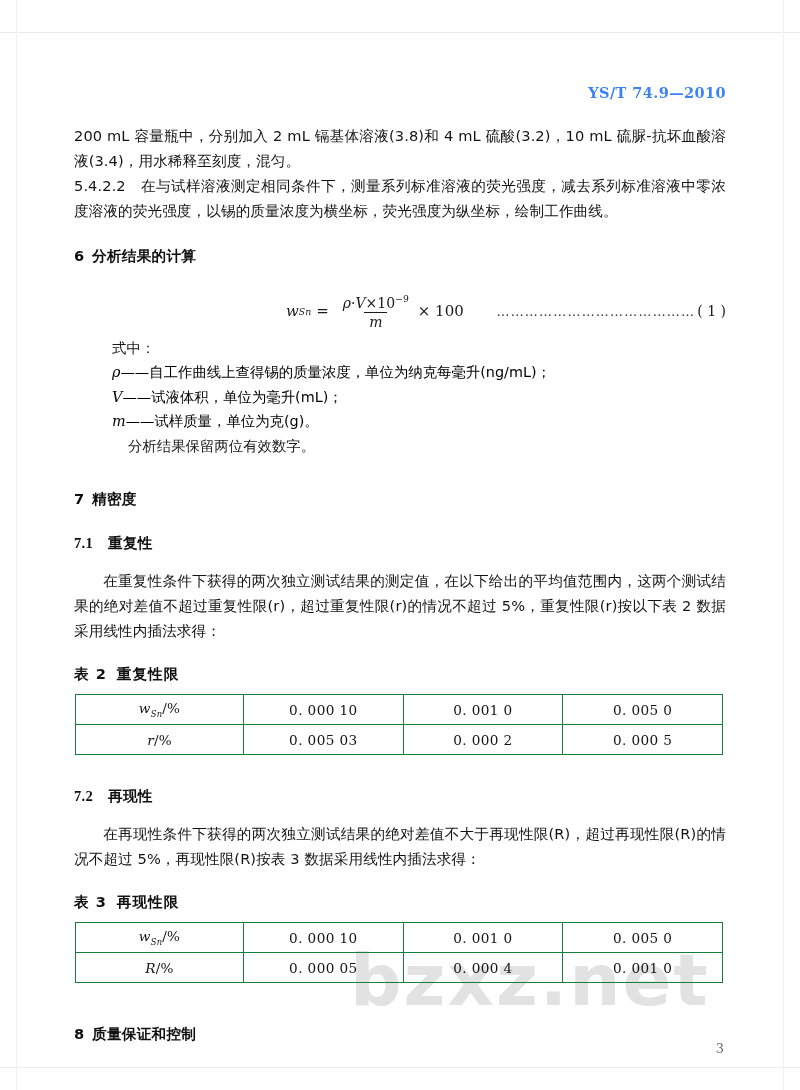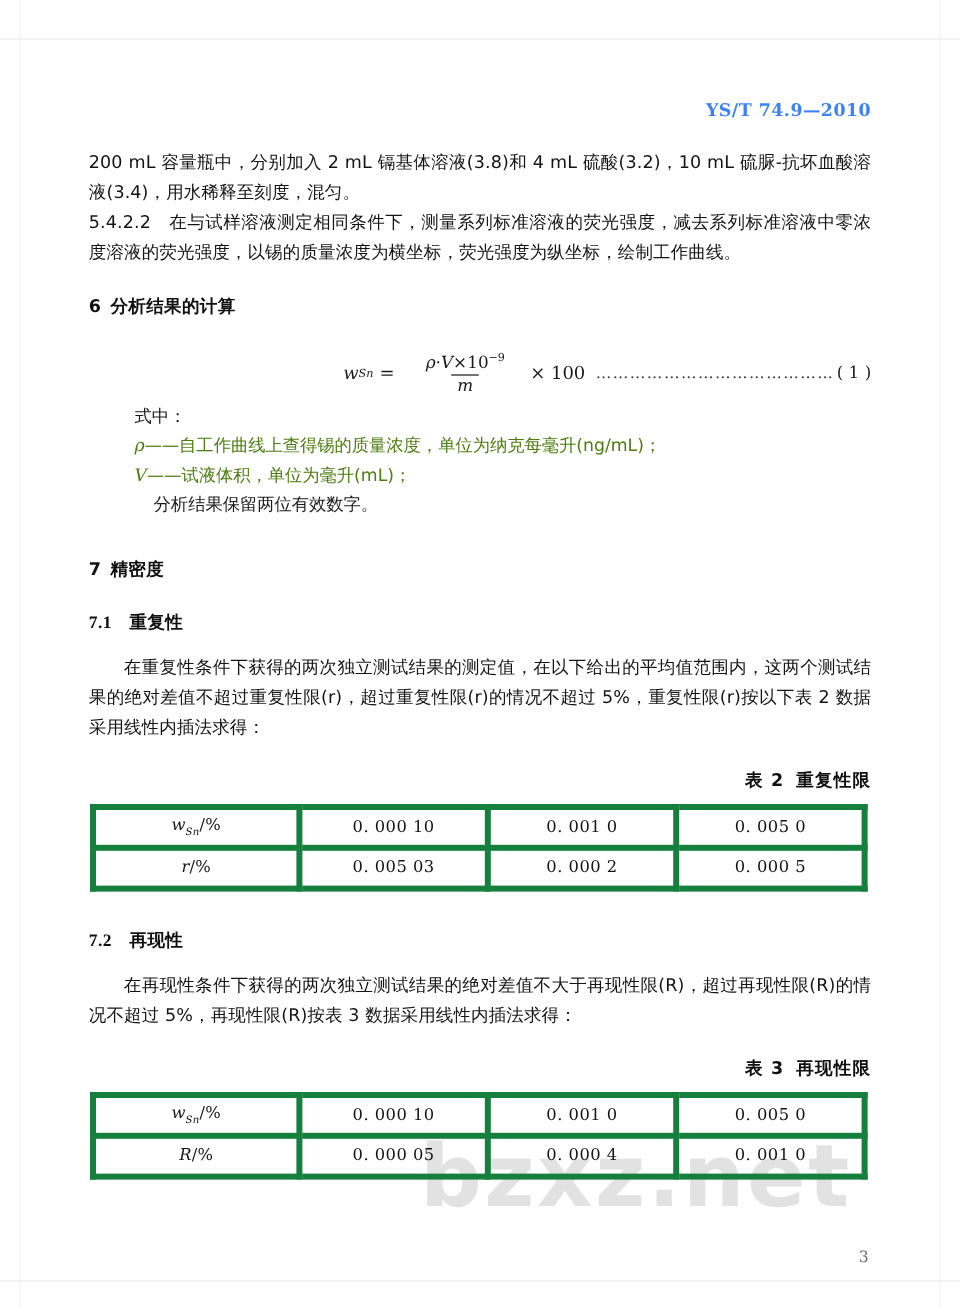--- a/index.html
+++ b/index.html
@@ -106,21 +106,21 @@
     font-size: 15px;
     white-space: nowrap;
   }
   .formula .lhs { font-style: italic; }
   .formula .eq { margin: 0 5px; }
   .frac {
     display: inline-flex;
     flex-direction: column;
     align-items: center;
     vertical-align: middle;
-    margin: 0 16px;
+    margin: 0 4px;
   }
   .frac .numer {
     padding: 0 5px 1px 5px;
     font-size: 14px;
     white-space: nowrap;
   }
   .frac .denom {
     border-top: 1.1px solid #1a1a1a;
     padding: 1px 5px 0 5px;
     font-size: 14px;
@@ -147,57 +147,57 @@
     font-size: 14px;
     padding-left: 2px;
     white-space: nowrap;
   }
 
   
   .deflist { margin-left: 38px; }
   .defline {
     font-size: 14.4px;
     line-height: 24.5px;
-    color: #4d7c0f;
+    color: #000000;
     white-space: nowrap;
   }
   .defline .sym {
     font-family: "DejaVu Serif", "Liberation Serif", serif;
     font-style: italic;
   }
   .note-line {
     font-size: 14.4px;
     line-height: 24.5px;
     margin-left: 54px;
   }
   .where {
     margin-left: 38px;
     font-size: 14.4px;
     line-height: 24.5px;
   }
 
   
   .table-caption {
-    text-align: right;
+    text-align: left;
     font-size: 14.6px;
     font-weight: bold;
     letter-spacing: 1px;
     margin: 4px 0 10px 0;
     color: #101010;
   }
   .table-caption .gap { display: inline-block; width: 10px; }
   table.data {
     border-collapse: collapse;
     width: 648px;
     margin: 0 0 0 1px;
     border: 1.6px solid #2a2a2a;
     table-layout: fixed;
   }
   table.data td {
-    border: 5px solid #15803d;
+    border: 1px solid #15803d;
     height: 27px;
     text-align: center;
     font-size: 13.6px;
     font-family: "DejaVu Serif", "Liberation Serif", serif;
     color: #141414;
     letter-spacing: 0.4px;
   }
   table.data td.rowhead {
     width: 165px;
     letter-spacing: 0.2px;
@@ -269,20 +269,21 @@
       </div>
       <div class="leader">……………………………………</div>
       <div class="eq-no">( 1 )</div>
     </div>
 
     <div class="where">式中：</div>
 
     <div class="deflist">
       <div class="defline"><span class="sym">ρ</span><span>——</span><span>自工作曲线上查得锡的质量浓度，单位为纳克每毫升(ng/mL)；</span></div>
       <div class="defline"><span class="sym">V</span><span>——</span><span>试液体积，单位为毫升(mL)；</span></div>
+      <div class="defline"><span class="sym">m</span><span>——</span><span>试样质量，单位为克(g)。</span></div>
     </div>
 
     <div class="note-line">分析结果保留两位有效数字。</div>
 
     <div class="sp-30"></div>
 
     <div class="clause-title"><span class="num">7</span><span>精密度</span></div>
 
     <div class="sp-22"></div>
 
@@ -338,20 +339,21 @@
           <td>0. 000 05</td>
           <td>0. 000 4</td>
           <td>0. 001 0</td>
         </tr>
       </tbody>
     </table>
 
     <div class="sp-30"></div>
     <div class="sp-10"></div>
 
+    <div class="clause-title"><span class="num">8</span><span>质量保证和控制</span></div>
 
     <div class="sp-18"></div>
 
   </div>
 
   <div class="page-number">3</div>
 
 </div>
 
 </body></html>

